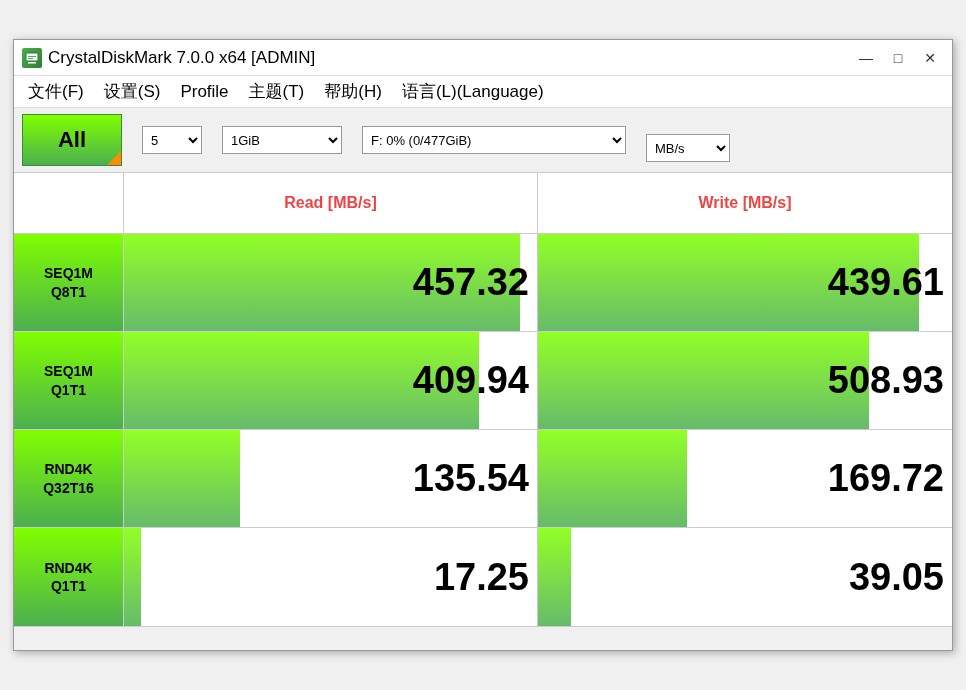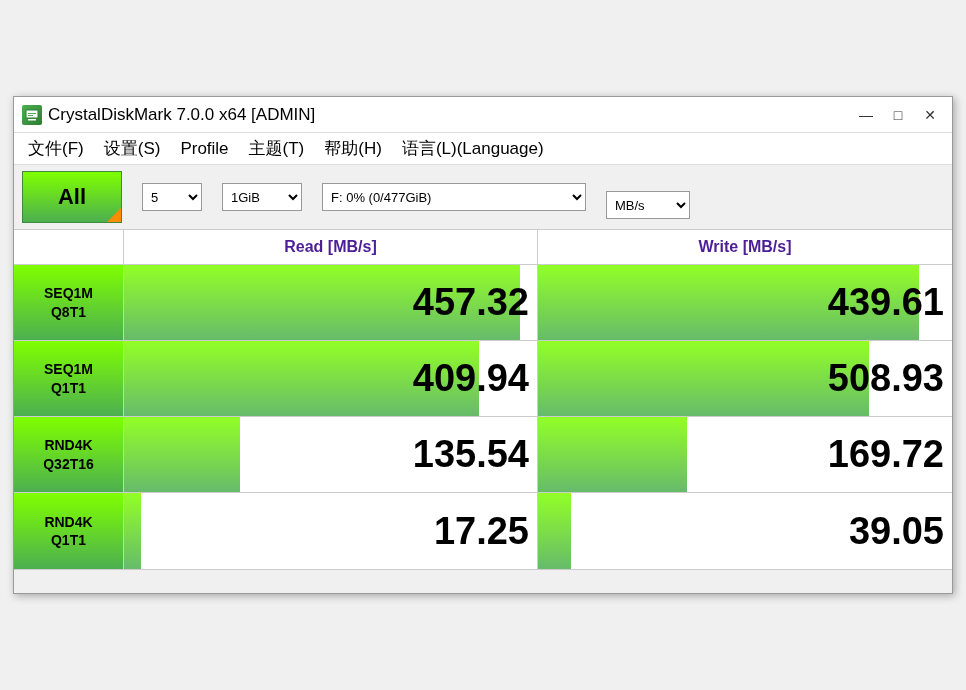--- a/index.html
+++ b/index.html
@@ -114,50 +114,50 @@
     }
     .select-box {
       height: 28px;
       border: 1px solid #999;
       background: #fff;
       font-size: 13px;
       padding: 2px 4px;
       cursor: pointer;
     }
     .select-box.num { width: 60px; }
-    .select-box.size { width: 80px; }
+    .select-box.size { width: 120px; }
     .select-box.drive { width: 264px; }
     .select-box.unit { width: 84px; margin-top: 16px; }
 
     .main-content {
       background: #fff;
       padding: 0;
     }
 
     .results-header {
       display: grid;
       grid-template-columns: 110px 1fr 1fr;
       border-bottom: 1px solid #ccc;
     }
     .results-header .col-empty { border-right: 1px solid #ccc; }
     .results-header .col-header {
       text-align: center;
       font-size: 16px;
       font-weight: bold;
-      padding: 8px 0;
+      padding: 21px 0;
       border-right: 1px solid #ccc;
-      color: #4c1d95;
+      color: #ef4444;
     }
     .results-header .col-header:last-child { border-right: none; }
 
     .result-row {
       display: grid;
       grid-template-columns: 110px 1fr 1fr;
       border-bottom: 1px solid #ccc;
-      height: 76px;
+      height: 98px;
     }
     .result-row:last-child { border-bottom: none; }
 
     .row-label {
       display: flex;
       flex-direction: column;
       align-items: center;
       justify-content: center;
       background: linear-gradient(to bottom, #7fff00, #4caf50);
       border-right: 1px solid #ccc;

